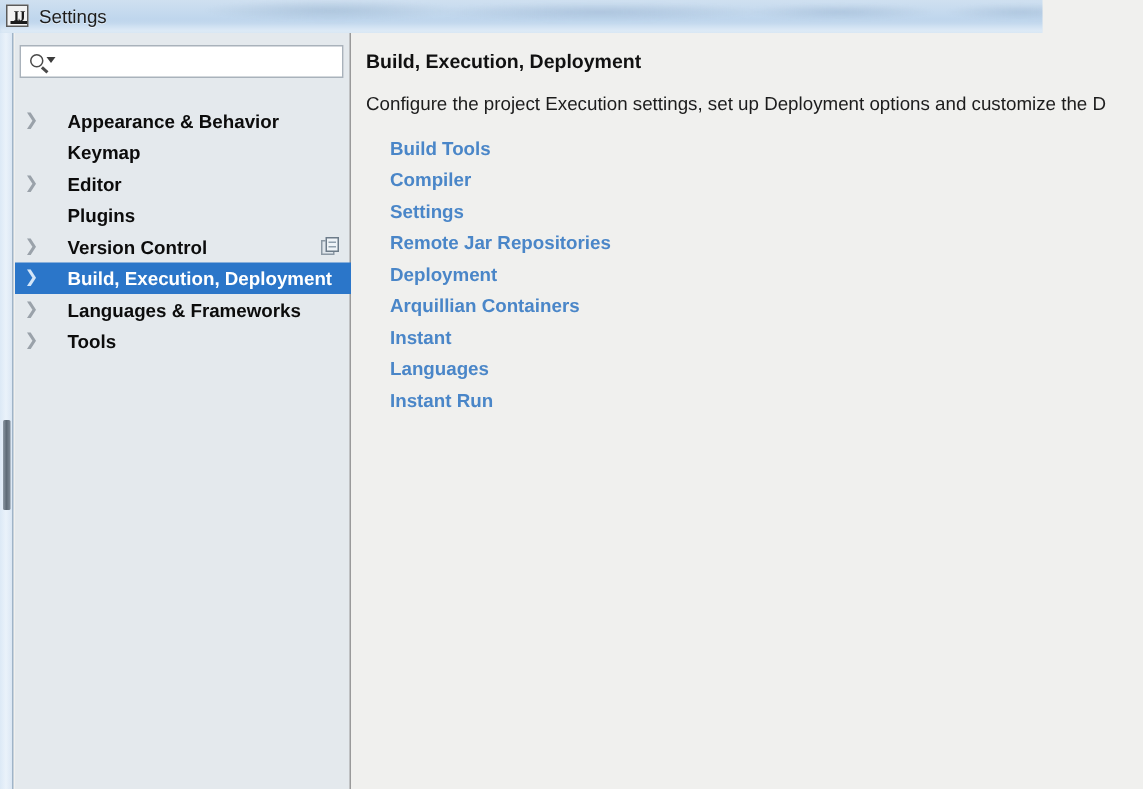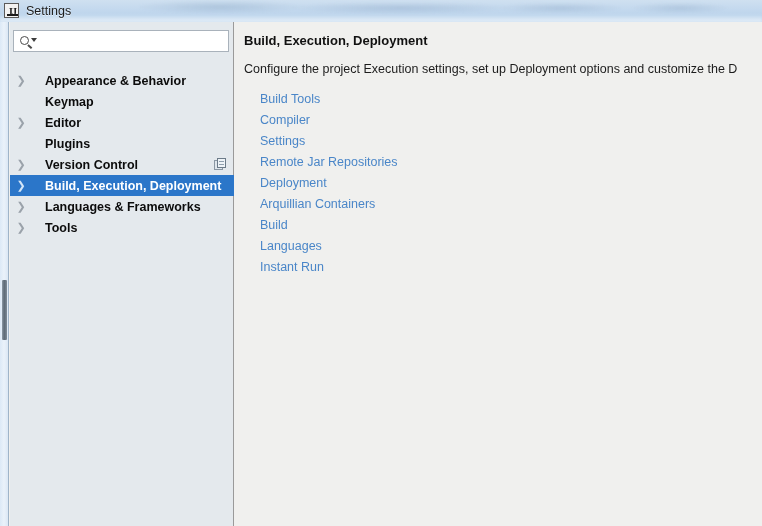--- a/index.html
+++ b/index.html
@@ -12,21 +12,21 @@
 
   #app {
     position: relative;
     width: 762px; height: 526px;
     overflow: hidden;
   }
 
   
   .titlebar {
     position: absolute; left: 0; top: 0;
-    width: 762px; height: 22px;
+    width: 695px; height: 22px;
     background: linear-gradient(to bottom, #cfe0f0 0%, #c4d9ee 40%, #bcd4ec 70%, #cde0f2 100%);
     overflow: hidden;
   }
   .titlebar-blur {
     position: absolute; left: 0; top: 0; width: 762px; height: 22px;
     background:
       radial-gradient(ellipse 120px 10px at 220px 7px, rgba(130,160,190,.35), transparent 70%),
       radial-gradient(ellipse 160px 9px at 400px 8px, rgba(120,150,185,.30), transparent 70%),
       radial-gradient(ellipse 90px 8px at 560px 8px, rgba(120,150,185,.28), transparent 70%),
       radial-gradient(ellipse 70px 8px at 680px 8px, rgba(125,155,188,.28), transparent 70%),
@@ -201,20 +201,21 @@
   }
   .link-item {
     display: block;
     height: 21px;
     line-height: 21px;
     font-size: 12.5px;
     color: #4a86c8;
     text-decoration: none;
     white-space: nowrap;
     width: fit-content;
+    font-weight: bold;
   }
 </style>
 </head>
 <body>
 
 <div id="app">
 
   <div class="titlebar">
     <div class="titlebar-blur"></div>
     <div class="title-icon">
@@ -296,19 +297,19 @@
     <div class="content-title">Build, Execution, Deployment</div>
     <div class="content-desc">Configure the project Execution settings, set up Deployment options and customize the D</div>
 
     <div class="link-list">
       <a class="link-item" href="#">Build Tools</a>
       <a class="link-item" href="#">Compiler</a>
       <a class="link-item" href="#">Settings</a>
       <a class="link-item" href="#">Remote Jar Repositories</a>
       <a class="link-item" href="#">Deployment</a>
       <a class="link-item" href="#">Arquillian Containers</a>
-      <a class="link-item" href="#">Build</a>
+      <a class="link-item" href="#">Instant</a>
       <a class="link-item" href="#">Languages</a>
       <a class="link-item" href="#">Instant Run</a>
     </div>
   </div>
 
 </div>
 
 </body></html>

